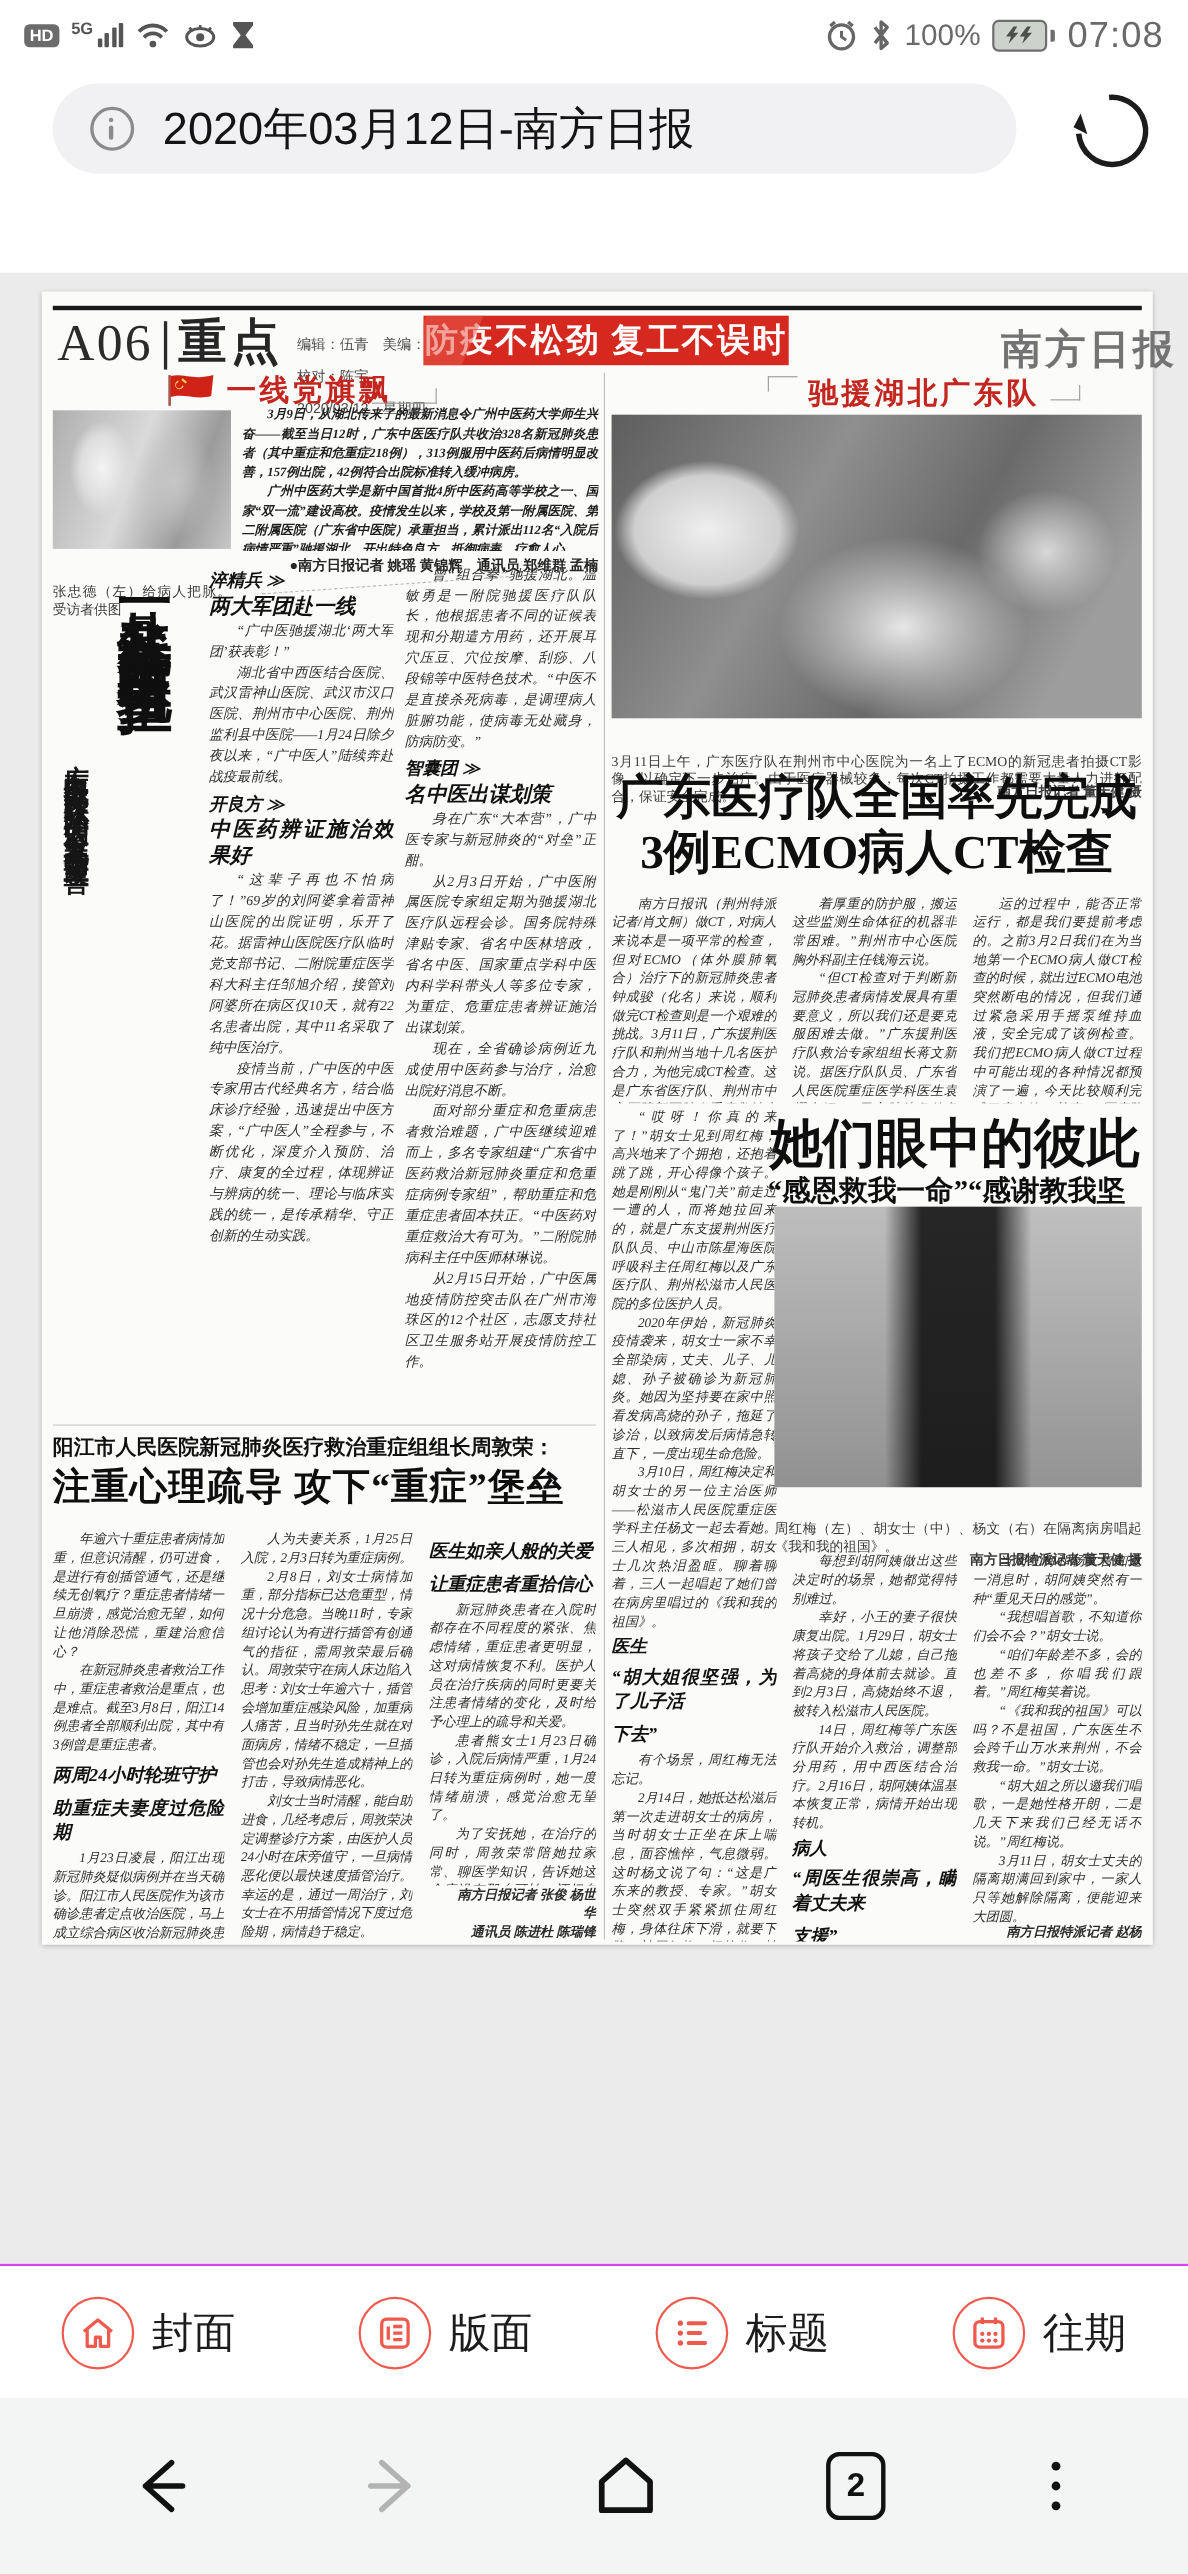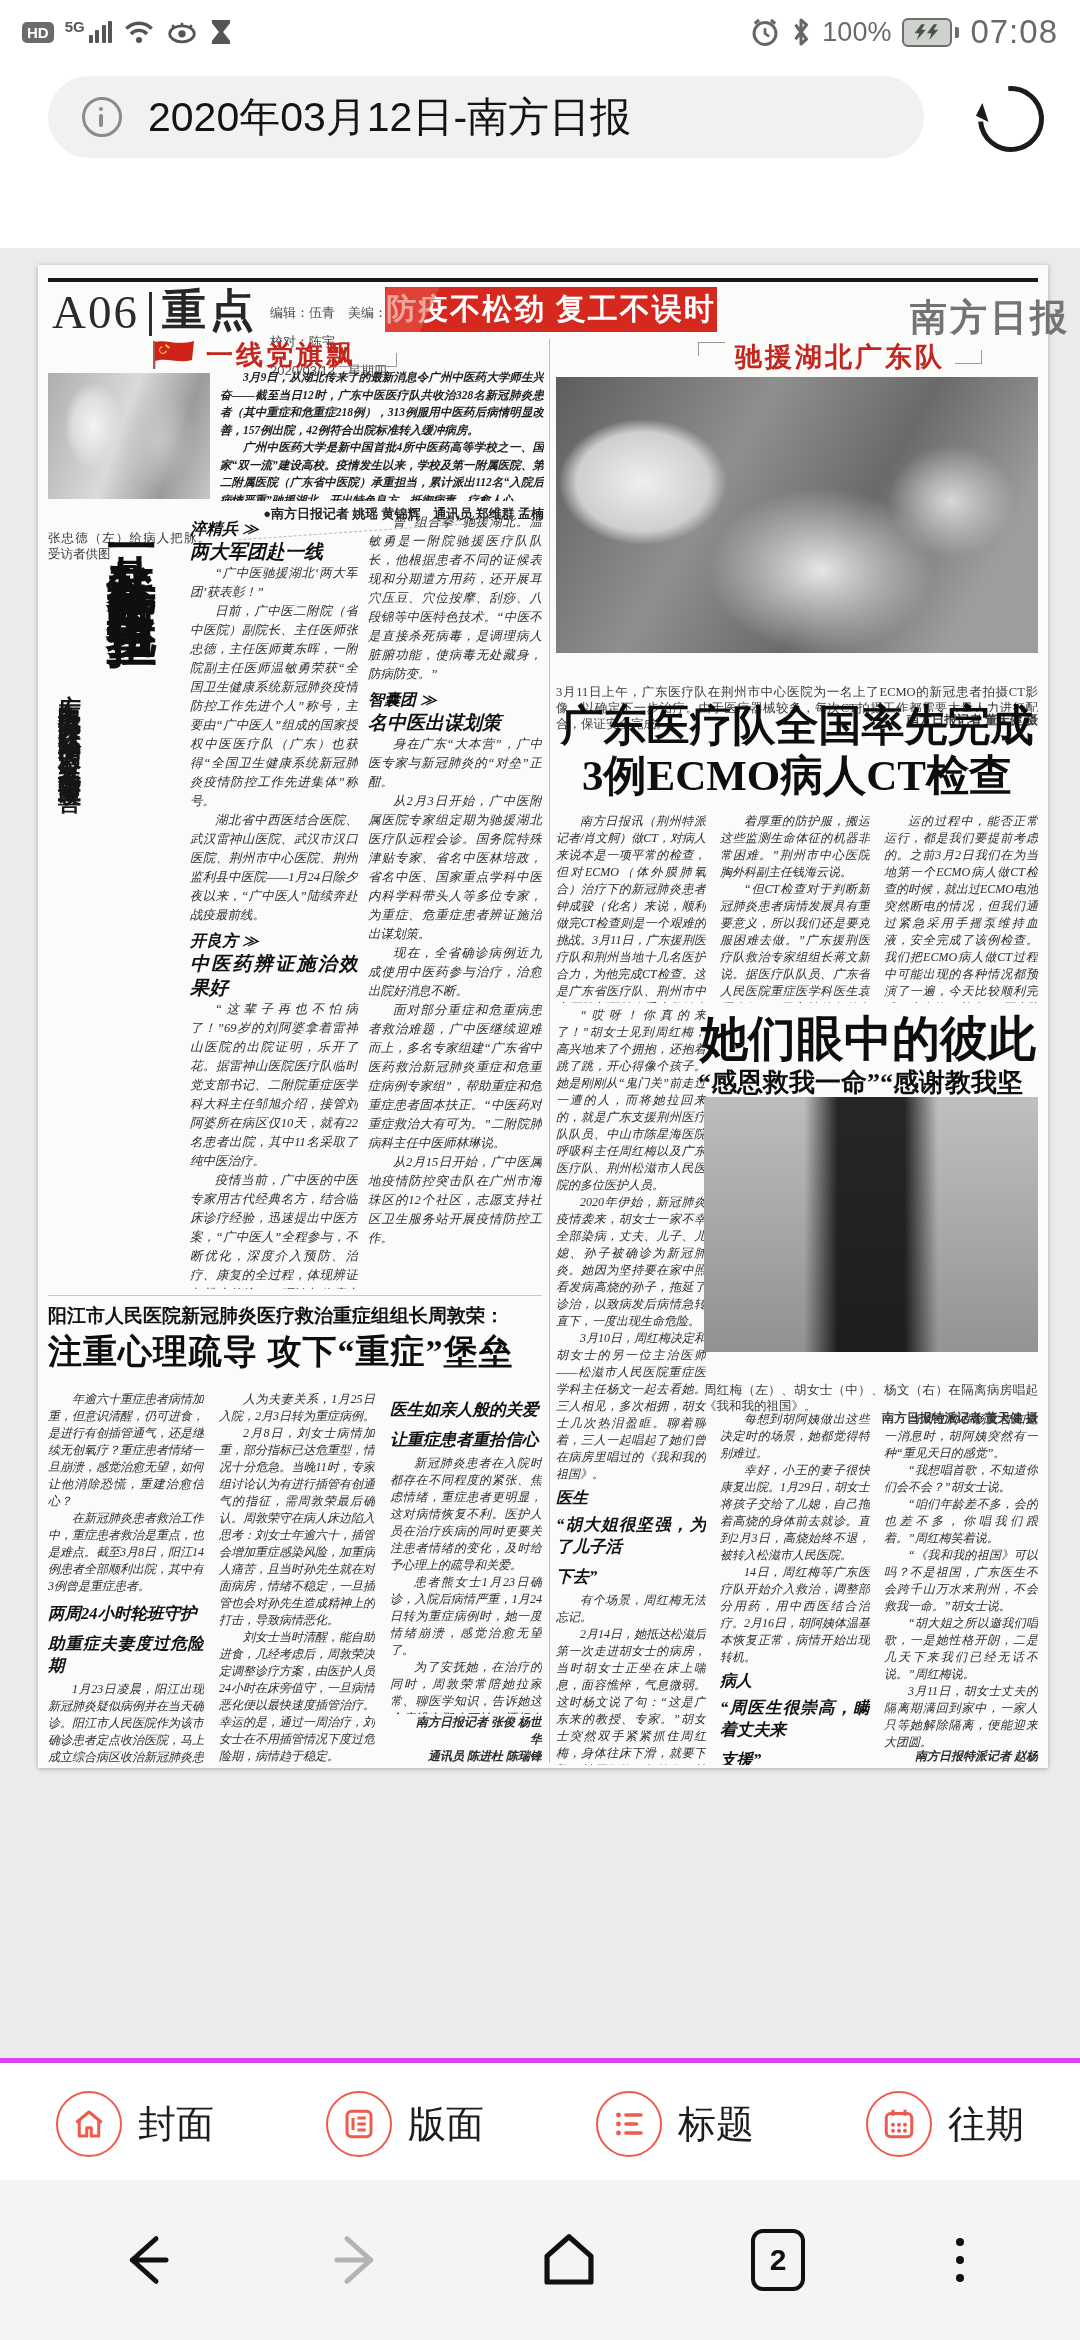--- a/index.html
+++ b/index.html
@@ -76,21 +76,21 @@
   .subhead2 p{text-indent:0;font-weight:bold;font-size:16.5px;line-height:22px;color:#111;margin:8px 0 4px 0;}
   .byline{font-weight:bold;text-align:right;}
   .flexcol{display:flex;flex-direction:column;}
   .flexcol .grow{flex:1;overflow:hidden;}
   
   .v-sub{writing-mode:vertical-rl;text-orientation:upright;font-size:23px;font-weight:bold;letter-spacing:4px;color:#161616;}
   .v-main{writing-mode:vertical-rl;text-orientation:upright;font-size:50px;font-weight:900;letter-spacing:5px;color:#0f0f0f;line-height:1.5;}
   .bigheadline{font-weight:900;color:#0e0e0e;}
   .dashsep{border-top:1.5px dashed #b8b8b8;transform:rotate(-4deg);}
   
-  .toolbar{position:absolute;top:2058px;left:0;width:1080px;height:122px;background:#fff;border-top:5px solid #d946ef;
+  .toolbar{position:absolute;top:2058px;left:0;width:1080px;height:122px;background:#fff;border-top:2px solid #d946ef;
            display:flex;align-items:center;justify-content:space-around;}
   .tb-item{display:flex;align-items:center;gap:16px;}
   .tb-circ{width:62px;height:62px;border:2.5px solid #ee5a4e;border-radius:50%;display:flex;align-items:center;justify-content:center;}
   .tb-label{font-size:38px;color:#1c1c1c;}
   
   .navbar{position:absolute;top:2180px;left:0;width:1080px;height:160px;background:#f3f4f4;
           display:flex;align-items:center;justify-content:space-around;padding:0 40px;box-sizing:border-box;}
   .tabbox{width:46px;height:54px;border:4.5px solid #111;border-radius:12px;display:flex;align-items:center;justify-content:center;
           font-size:30px;font-weight:bold;color:#111;font-family:"Liberation Sans",sans-serif;}
   .dots{display:flex;flex-direction:column;gap:10px;}
@@ -202,21 +202,20 @@
       <div class="abs dashsep" style="left:200px;top:266px;width:240px;"></div>
 
       <div class="abs v-sub" style="left:16px;top:412px;height:680px;">广东中医援鄂医疗队收治的病人百分之九十五明显改善</div>
       <div class="abs v-main" style="left:56px;top:250px;height:780px;">赴一线开良方『广中医』挑重担</div>
 
       <div class="abs col l-col" style="left:152px;top:248px;width:168px;height:776px;">
         <p class="kicker">淬精兵 ≫</p>
         <p class="colhead">两大军团赴一线</p>
         <div>
             <p>“广中医驰援湖北‘两大军团’获表彰！”</p>
-            <p>日前，广中医二附院（省中医院）副院长、主任医师张忠德，主任医师黄东晖，一附院副主任医师温敏勇荣获“全国卫生健康系统新冠肺炎疫情防控工作先进个人”称号，主要由“广中医人”组成的国家授权中医医疗队（广东）也获得“全国卫生健康系统新冠肺炎疫情防控工作先进集体”称号。</p>
             <p>湖北省中西医结合医院、武汉雷神山医院、武汉市汉口医院、荆州市中心医院、荆州监利县中医院——1月24日除夕夜以来，“广中医人”陆续奔赴战疫最前线。</p>
           </div>
         <p class="kicker">开良方 ≫</p>
         <p class="colhead">中医药辨证施治效果好</p>
         <div>
             <p>“这辈子再也不怕病了！”69岁的刘阿婆拿着雷神山医院的出院证明，乐开了花。据雷神山医院医疗队临时党支部书记、二附院重症医学科大科主任邹旭介绍，接管刘阿婆所在病区仅10天，就有22名患者出院，其中11名采取了纯中医治疗。</p>
             <p>疫情当前，广中医的中医专家用古代经典名方，结合临床诊疗经验，迅速提出中医方案，“广中医人”全程参与，不断优化，深度介入预防、治疗、康复的全过程，体现辨证与辨病的统一、理论与临床实践的统一，是传承精华、守正创新的生动实践。</p>
           </div>
       </div>
       <div class="abs col l-col" style="left:330px;top:248px;width:174px;height:776px;">

